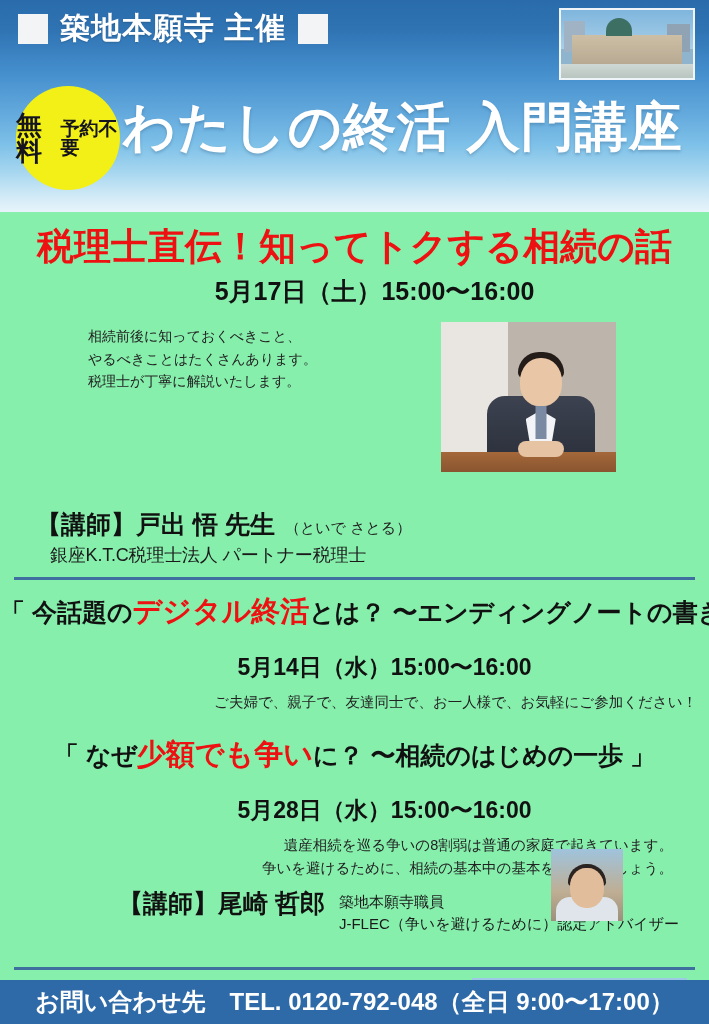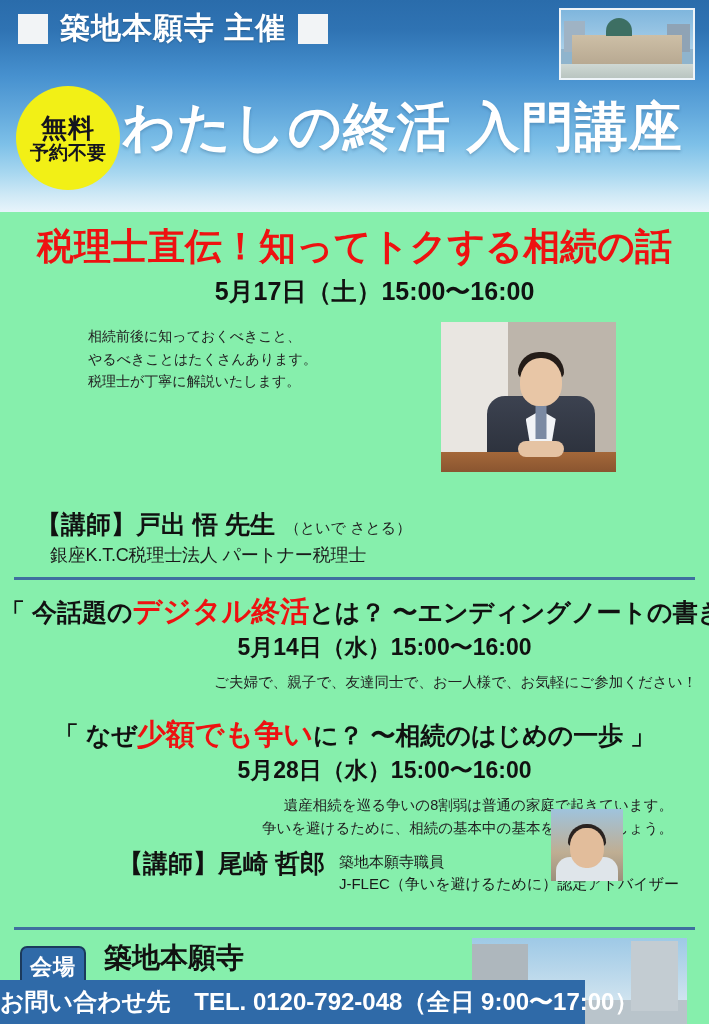--- a/index.html
+++ b/index.html
@@ -95,21 +95,21 @@
   }
   .badge-free {
     position: absolute;
     left: 16px;
     top: 86px;
     width: 104px;
     height: 104px;
     border-radius: 50%;
     background: #f2f016;
     display: flex;
-    flex-direction: column;
+    flex-direction: row;
     align-items: center;
     justify-content: center;
     gap: 2px;
     z-index: 3;
   }
   .badge-free .b1 {
     font-size: 26px;
     font-weight: bold;
     color: #14141e;
     letter-spacing: 1px;
@@ -241,21 +241,21 @@
     color: #111111;
     letter-spacing: 0px;
     white-space: nowrap;
   }
   .talk-title .hl { color: #ee1111; font-size: 29px; }
   .talk-date {
     text-align: center;
     font-size: 23px;
     font-weight: bold;
     color: #111111;
-    margin-top: 0;
+    margin-top: 20px;
     padding-left: 60px;
   }
   .talk-desc {
     font-size: 14.5px;
     line-height: 1.55;
     color: #222222;
     text-align: right;
     padding-right: 12px;
     margin-top: 8px;
   }
@@ -350,26 +350,26 @@
   .venue-photo .vsky   { position:absolute; left:0; top:0; width:100%; height:46%;
                          background: linear-gradient(180deg,#9ec9e6 0%,#cfe3ef 100%); }
   .venue-photo .vbldgA { position:absolute; left:0; top:4%; width:26%; height:48%; background:#aeb7bd; }
   .venue-photo .vbldgB { position:absolute; right:4%; top:2%; width:22%; height:52%; background:#c3ccd2; }
 
   
   .footer {
     position: absolute;
     left: 0;
     bottom: 0;
-    width: 585px;
+    width: 709px;
     height: 44px;
     background: #2f6aa8;
     display: flex;
     align-items: center;
-    justify-content: flex-start;
+    justify-content: center;
   }
   .footer-text {
     color: #ffffff;
     font-size: 24px;
     font-weight: bold;
     letter-spacing: 0px;
     white-space: nowrap;
   }
 </style>
 </head>

